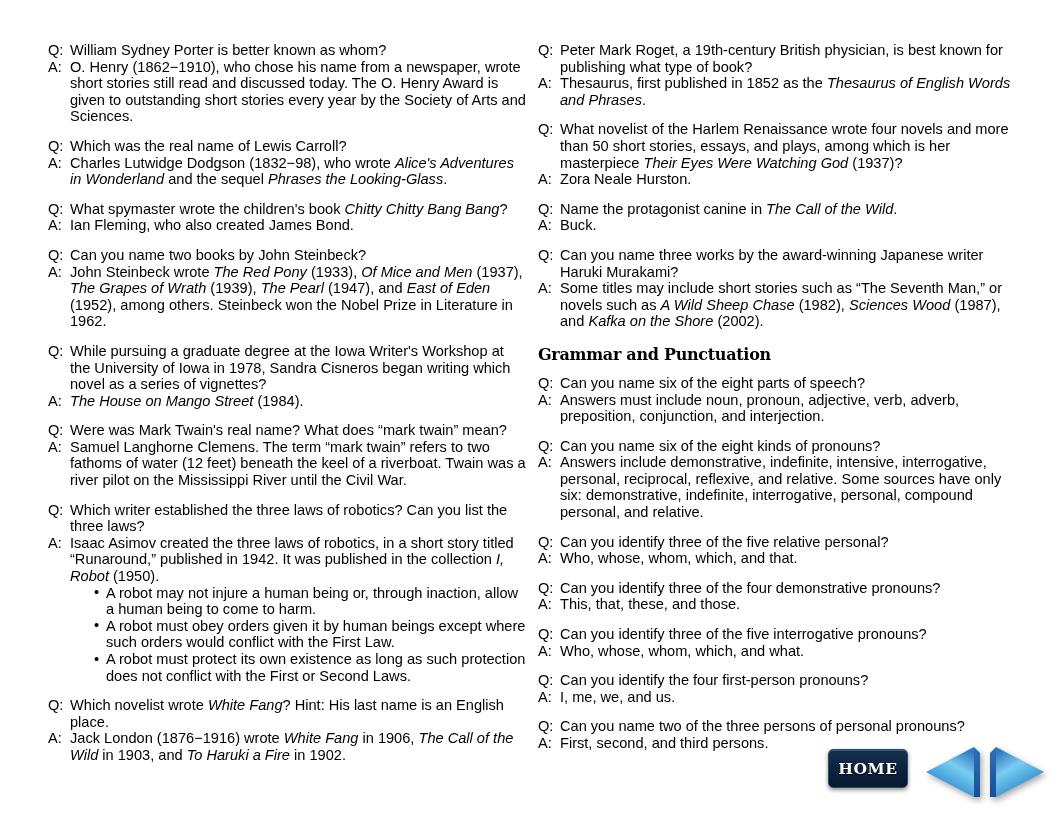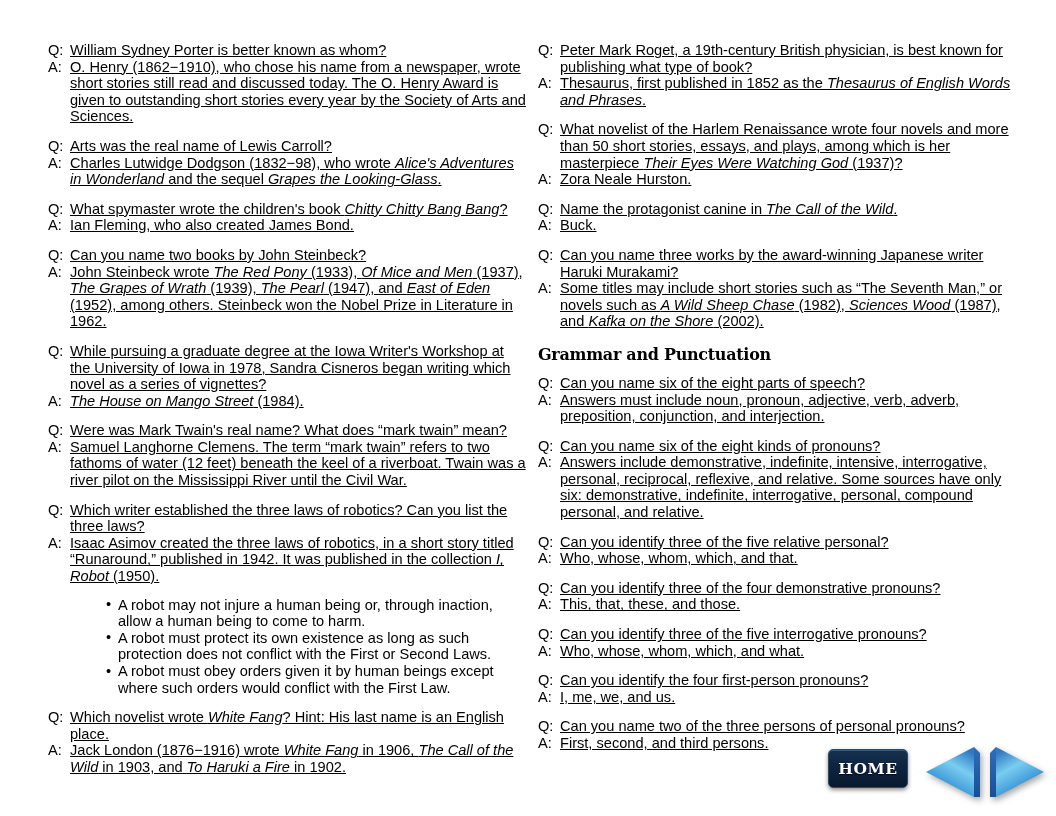--- a/index.html
+++ b/index.html
@@ -37,28 +37,27 @@
     align-items: flex-start;
     font-size: 14.6px;
     line-height: 16.6px;
   }
   .qa-label {
     flex: 0 0 22px;
     width: 22px;
   }
   .qa-text {
     flex: 1 1 auto;
-    text-decoration: underline;
   }
   .qa-text i { font-style: italic; }
 
   
   .bullets {
     list-style: none;
-    margin: 12px;
+    margin: 0;
     padding: 0 0 0 46px;
     font-size: 14.6px;
     line-height: 16.6px;
   }
   .bullets li {
     position: relative;
     padding-left: 12px;
   }
   .bullets li::before {
     content: "\2022";
@@ -134,25 +133,25 @@
           <span class="qa-text">William Sydney Porter is better known as whom?</span>
         </div>
         <div class="qa-line">
           <span class="qa-label">A:</span>
           <span class="qa-text">O. Henry (1862−1910), who chose his name from a newspaper, wrote short stories still read and discussed today. The O. Henry Award is given to outstanding short stories every year by the Society of Arts and Sciences.</span>
         </div>
       </div>
       <div class="qa">
         <div class="qa-line">
           <span class="qa-label">Q:</span>
-          <span class="qa-text">Arts was the real name of Lewis Carroll?</span>
-        </div>
-        <div class="qa-line">
-          <span class="qa-label">A:</span>
-          <span class="qa-text">Charles Lutwidge Dodgson (1832−98), who wrote <i>Alice's Adventures in Wonderland</i> and the sequel <i>Grapes the Looking-Glass</i>.</span>
+          <span class="qa-text">Which was the real name of Lewis Carroll?</span>
+        </div>
+        <div class="qa-line">
+          <span class="qa-label">A:</span>
+          <span class="qa-text">Charles Lutwidge Dodgson (1832−98), who wrote <i>Alice's Adventures in Wonderland</i> and the sequel <i>Phrases the Looking-Glass</i>.</span>
         </div>
       </div>
       <div class="qa">
         <div class="qa-line">
           <span class="qa-label">Q:</span>
           <span class="qa-text">What spymaster wrote the children's book <i>Chitty Chitty Bang Bang</i>?</span>
         </div>
         <div class="qa-line">
           <span class="qa-label">A:</span>
           <span class="qa-text">Ian Fleming, who also created James Bond.</span>
@@ -192,22 +191,22 @@
         <div class="qa-line">
           <span class="qa-label">Q:</span>
           <span class="qa-text">Which writer established the three laws of robotics? Can you list the three laws?</span>
         </div>
         <div class="qa-line">
           <span class="qa-label">A:</span>
           <span class="qa-text">Isaac Asimov created the three laws of robotics, in a short story titled “Runaround,” published in 1942. It was published in the collection <i>I, Robot</i> (1950).</span>
         </div>
         <ul class="bullets">
           <li>A robot may not injure a human being or, through inaction, allow a human being to come to harm.</li>
+          <li>A robot must obey orders given it by human beings except where such orders would conflict with the First Law.</li>
           <li>A robot must protect its own existence as long as such protection does not conflict with the First or Second Laws.</li>
-          <li>A robot must obey orders given it by human beings except where such orders would conflict with the First Law.</li>
         </ul>
       </div>
       <div class="qa">
         <div class="qa-line">
           <span class="qa-label">Q:</span>
           <span class="qa-text">Which novelist wrote <i>White Fang</i>? Hint: His last name is an English place.</span>
         </div>
         <div class="qa-line">
           <span class="qa-label">A:</span>
           <span class="qa-text">Jack London (1876−1916) wrote <i>White Fang</i> in 1906, <i>The Call of the Wild</i> in 1903, and <i>To Haruki a Fire</i> in 1902.</span>

